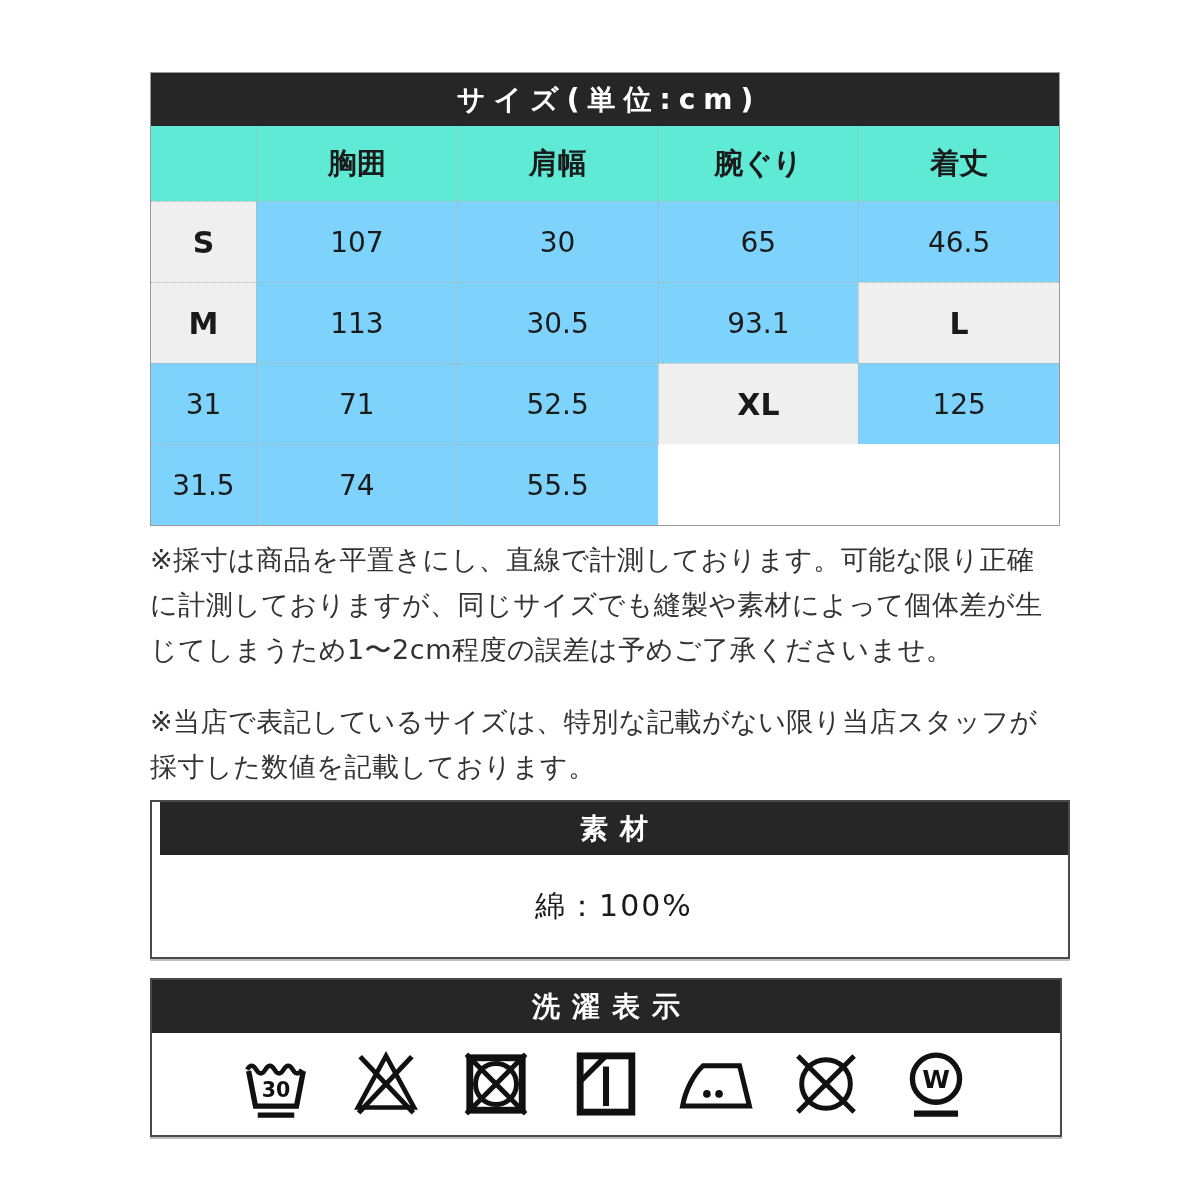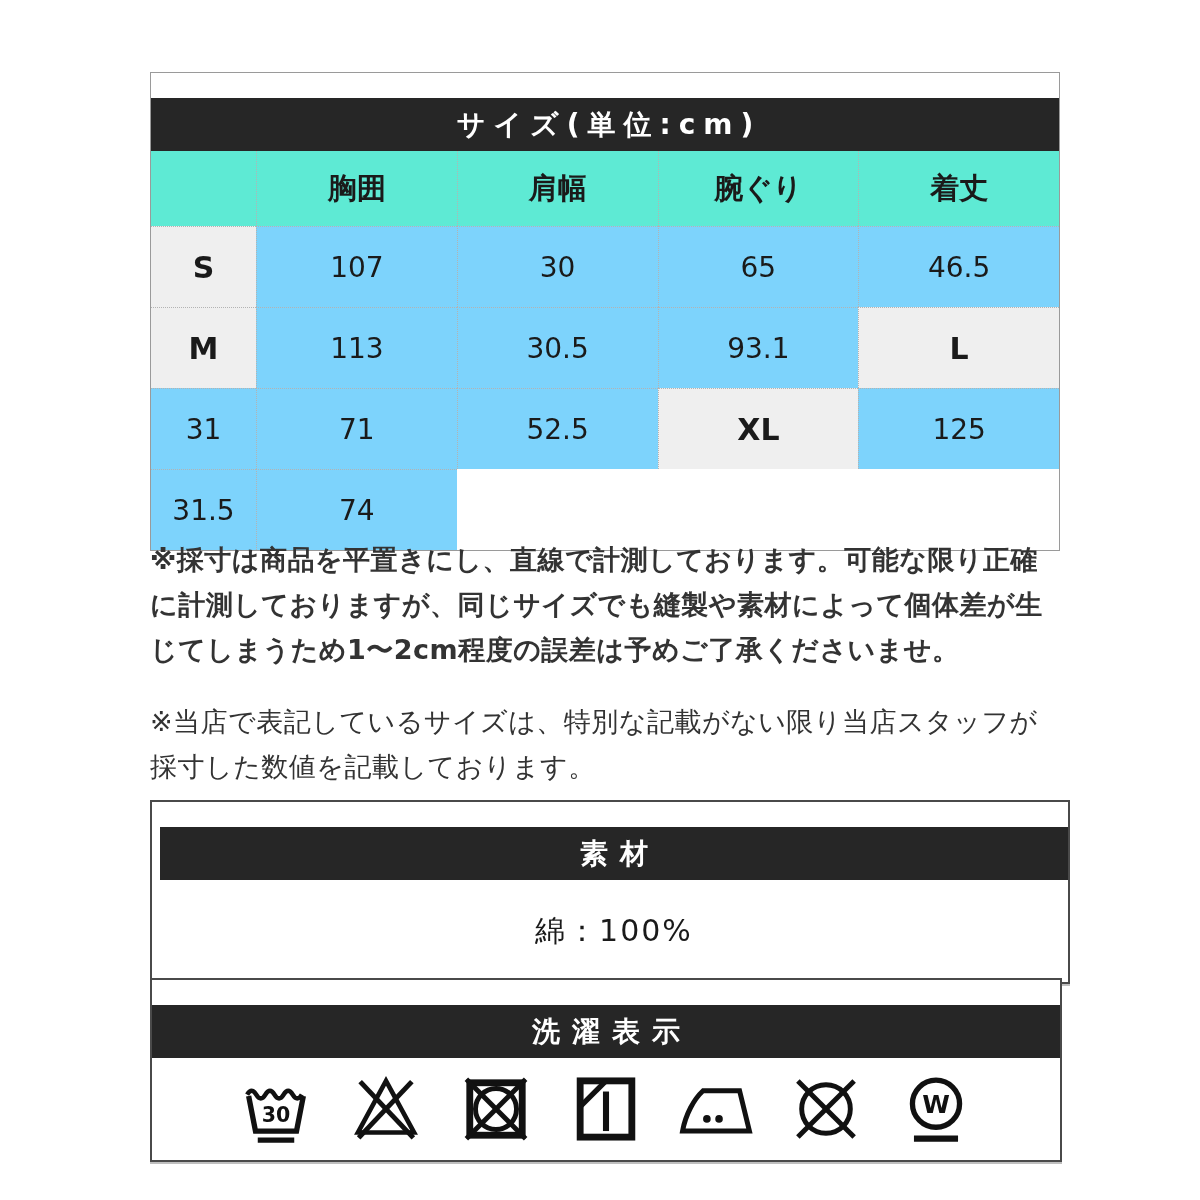--- a/index.html
+++ b/index.html
@@ -6,21 +6,21 @@
   body{
     width:1200px;height:1200px;background:#ffffff;position:relative;
     font-family:"DejaVu Sans","Liberation Sans",sans-serif;color:#1a1a1a;
   }
   .block{position:absolute;left:150px;width:908px;}
 
   
   .bar{
     background:#262626;color:#ffffff;font-weight:bold;
     display:flex;align-items:center;justify-content:center;
-    height:53px;font-size:28px;letter-spacing:8px;text-indent:8px;margin-top:25px;
+    height:53px;font-size:28px;letter-spacing:8px;text-indent:8px;
   }
   .bar.wide{letter-spacing:12px;text-indent:12px;}
 
   
   #size-table{top:72px;border:1px solid #9a9a9a;}
   .grid{display:grid;grid-template-columns:105px repeat(4,1fr);background:#ffffff;}
   .cell{
     display:flex;align-items:center;justify-content:center;
     border-left:1px dotted #b3b3b3;border-top:1px dotted #b3b3b3;
     height:80px;font-size:28px;background:#7dd3fc;
@@ -28,21 +28,21 @@
   .cell:nth-child(5n+1){border-left:none;}
   .cell:nth-child(-n+5){border-top:none;}
   .cell.head{height:75px;background:#5eead4;font-size:29px;font-weight:bold;text-align:center;}
   .cell.rowlab{background:#efefef;font-size:30px;font-weight:bold;}
 
   
   .note{
     margin:0;font-size:27px;line-height:1.66;color:#333333;
     letter-spacing:0.5px;text-align:left;
   }
-  #note1{top:538px;font-weight:bold;}
+  #note1{top:538px;}
   #note2{top:700px;}
 
   
   .boxed{border:2px solid #4a4a4a;box-shadow:0 2px 0 rgba(0,0,0,0.25);background:#fff;}
   #material{top:800px;padding-left:8px;}
   #care{top:978px;}
   .box-body{display:flex;align-items:center;justify-content:center;}
   #material .box-body{height:102px;font-size:30px;letter-spacing:2px;color:#1a1a1a;}
   #care .box-body{height:102px;gap:34px;}
 
@@ -75,20 +75,21 @@
 
     <div class="cell rowlab">L</div>
     <div class="cell">31</div>
     <div class="cell">71</div>
     <div class="cell">52.5</div>
 
     <div class="cell rowlab">XL</div>
     <div class="cell">125</div>
     <div class="cell">31.5</div>
     <div class="cell">74</div>
+    <div class="cell">55.5</div>
   </div>
 </section>
 
 <p class="block note" id="note1">※採寸は商品を平置きにし、直線で計測しております。可能な限り正確に計測しておりますが、同じサイズでも縫製や素材によって個体差が生じてしまうため1〜2cm程度の誤差は予めご了承くださいませ。</p>
 <p class="block note" id="note2">※当店で表記しているサイズは、特別な記載がない限り当店スタッフが採寸した数値を記載しております。</p>
 
 <section class="block boxed" id="material">
   <div class="bar wide">素材</div>
   <div class="box-body">綿：100%</div>
 </section>

